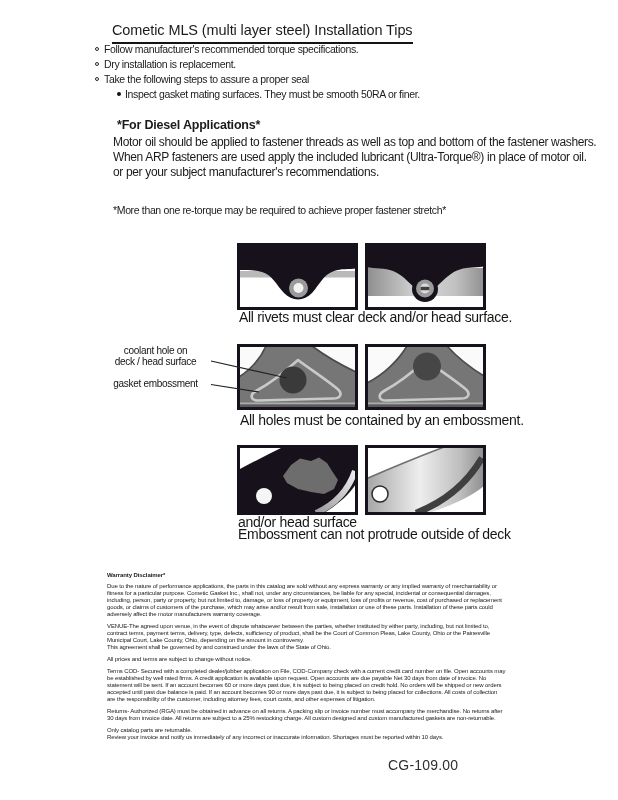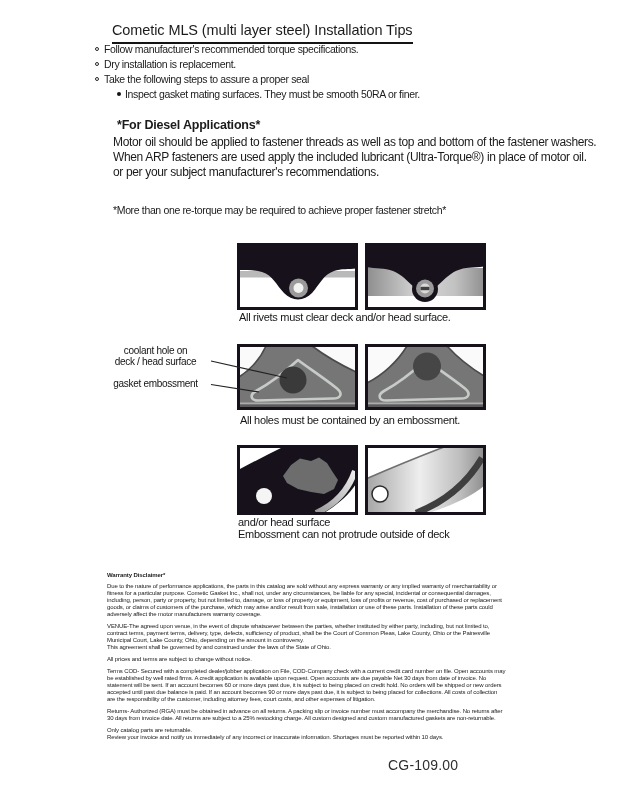--- a/index.html
+++ b/index.html
@@ -22,21 +22,21 @@
   .b-mark-filled { width:4px; height:4px; background:#141414; border-radius:50%; margin:4px 4px 0 0; flex:0 0 auto; }
 
   .diesel-head { left:117px; top:118px; font-size:12.5px; font-weight:bold; letter-spacing:-0.2px; }
   .para { font-size:12px; letter-spacing:-0.35px; line-height:14.6px; }
   .para div { white-space:nowrap; }
   .p1 { left:113px; top:135px; }
   .p2 { left:113px; top:165px; }
   .note { left:113px; top:204px; font-size:10.5px; letter-spacing:-0.35px; white-space:nowrap; }
 
   .dg-header { width:121px; text-align:center; font-size:13px; font-weight:bold; letter-spacing:0.4px; color:#17111b;margin-top:44px; }
-  .dg-caption { font-size:11px; letter-spacing:-0.3px; color:#161616; line-height:11.5px; }
+  .dg-caption { font-size:14px; letter-spacing:-0.3px; color:#161616; line-height:11.5px; }
   .dg-caption div { white-space:nowrap; }
   svg.dg-box { display:block; }
 
   .lbl { font-size:10px; letter-spacing:-0.3px; line-height:10.5px; text-align:center; color:#141414; }
   .lbl div { white-space:nowrap; }
 
   .fineprint { left:107px; top:572px; width:412px; color:#222; }
   .fp-head { font-size:6px; font-weight:bold; margin-bottom:5px; letter-spacing:-0.1px; }
   .fp-para { font-size:6px; line-height:7px; letter-spacing:-0.12px; margin-bottom:5px; }
   .fp-para div { white-space:nowrap; }

